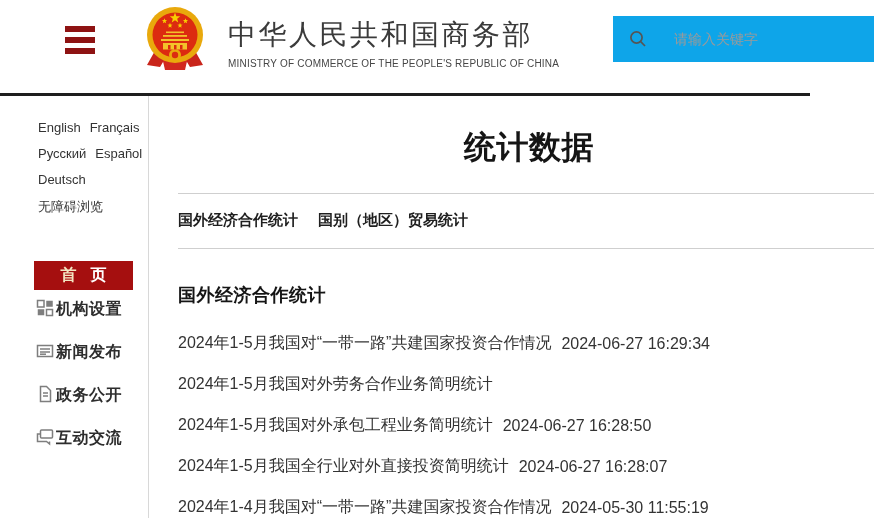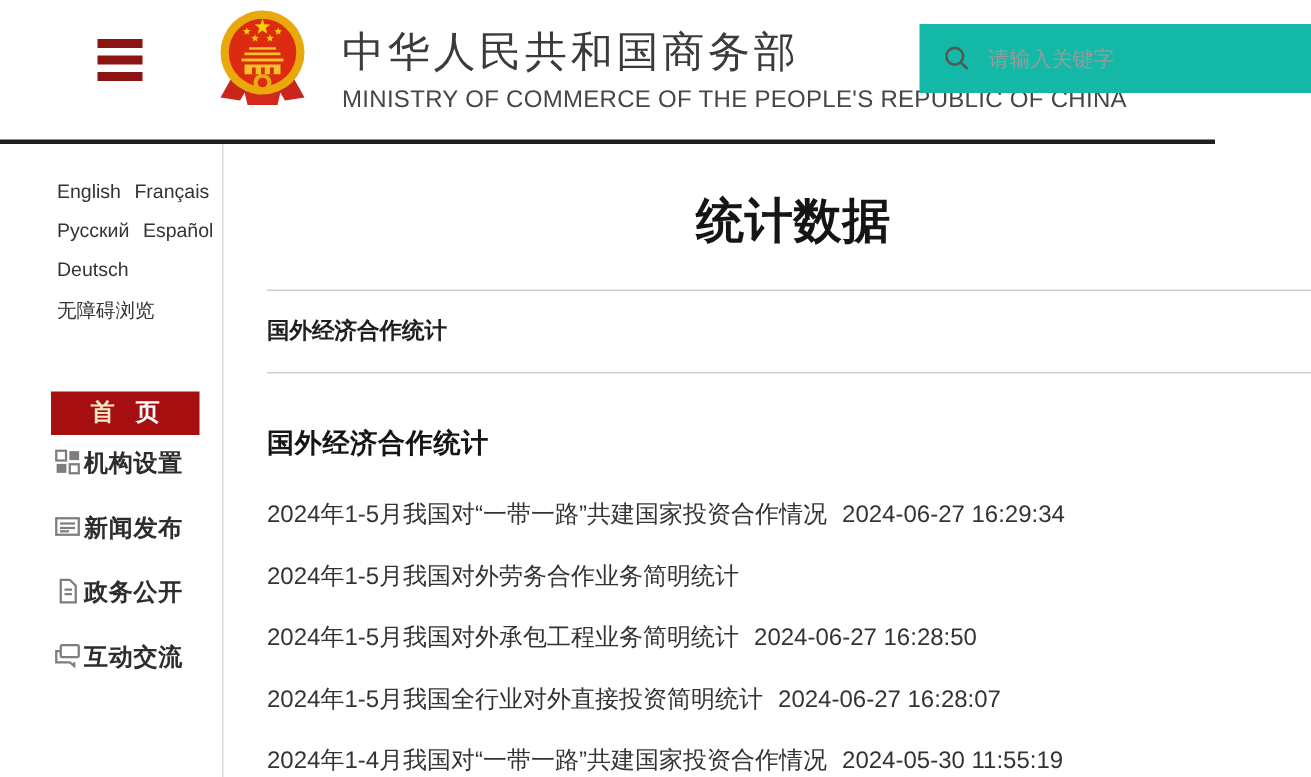--- a/index.html
+++ b/index.html
@@ -15,25 +15,25 @@
     background:#fff; border-bottom:3px solid #1e1e1e;
   }
   .hamburger { position:absolute; left:65px; top:26px; width:30px; height:28px; cursor:pointer; }
   .hamburger .bar { height:6px; background:#8e1313; }
   .hamburger .bar + .bar { margin-top:5px; }
 
   .emblem { position:absolute; left:144px; top:5px; width:62px; height:70px; }
 
   .brand { position:absolute; left:228px; top:19px; }
   .brand-title { font-size:28px; font-weight:500; color:#3b3b3b; letter-spacing:2.5px; line-height:32px; white-space:nowrap; }
-  .brand-sub   { margin-top:7px; font-size:16px; color:#464646; letter-spacing:0.2px; white-space:nowrap; }
+  .brand-sub   { margin-top:7px; font-size:10px; color:#464646; letter-spacing:0.2px; white-space:nowrap; }
 
   .search {
     position:absolute; left:613px; top:16px; width:261px; height:46px;
-    background:#14b8a6; display:flex; align-items:center;
+    background:#0ea5e9; display:flex; align-items:center;justify-content:space-between;
   }
   .search .s-icon { margin-left:16px; width:18px; height:18px; flex-shrink:0; }
   .search input {
     border:none; background:transparent; outline:none;
     margin-left:12px; width:200px; font-size:14px; color:#333;
     font-family:"Liberation Sans", sans-serif;
   }
   .search input::placeholder { color:#9a9a9a; }
 
   
@@ -216,20 +216,21 @@
 
       </div>
     </div>
 
     <div class="main">
       <div class="page-title">统计数据</div>
       <div class="rule rule-1"></div>
 
       <div class="tabs">
         <span class="tab">国外经济合作统计</span>
+        <span class="tab">国别（地区）贸易统计</span>
       </div>
 
       <div class="section-title">国外经济合作统计</div>
 
       <ul class="news-list">
         <li class="news-item">
           <span class="nt">2024年1-5月我国对“一带一路”共建国家投资合作情况</span>
           <span class="nd">2024-06-27 16:29:34</span>
         </li>
         <li class="news-item">

